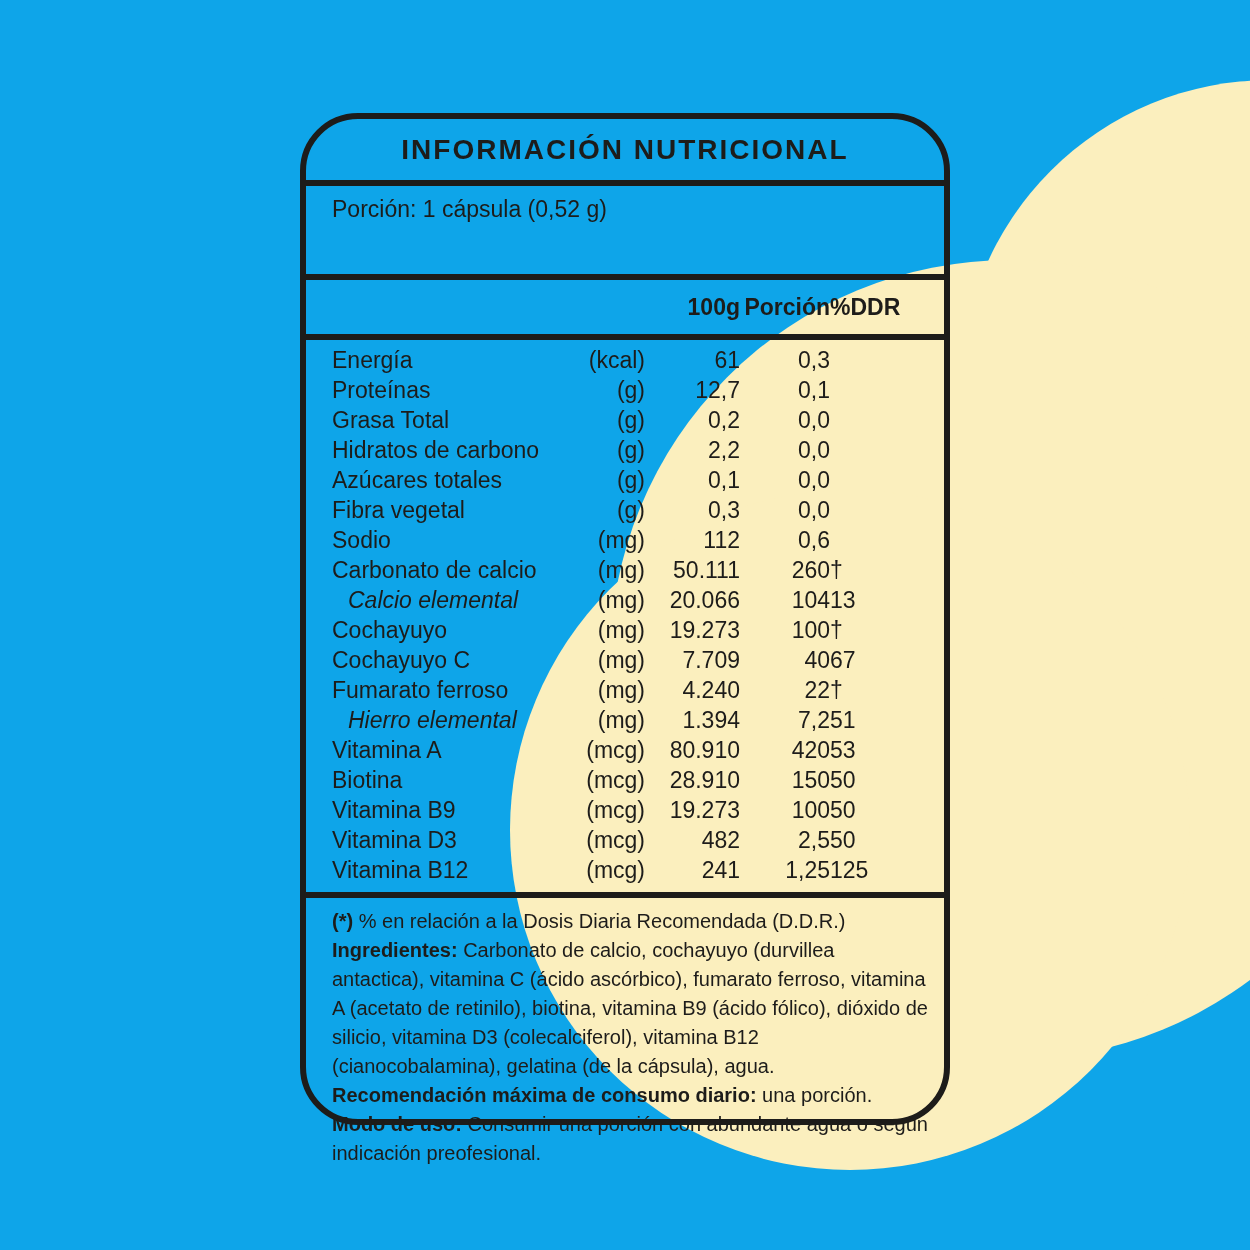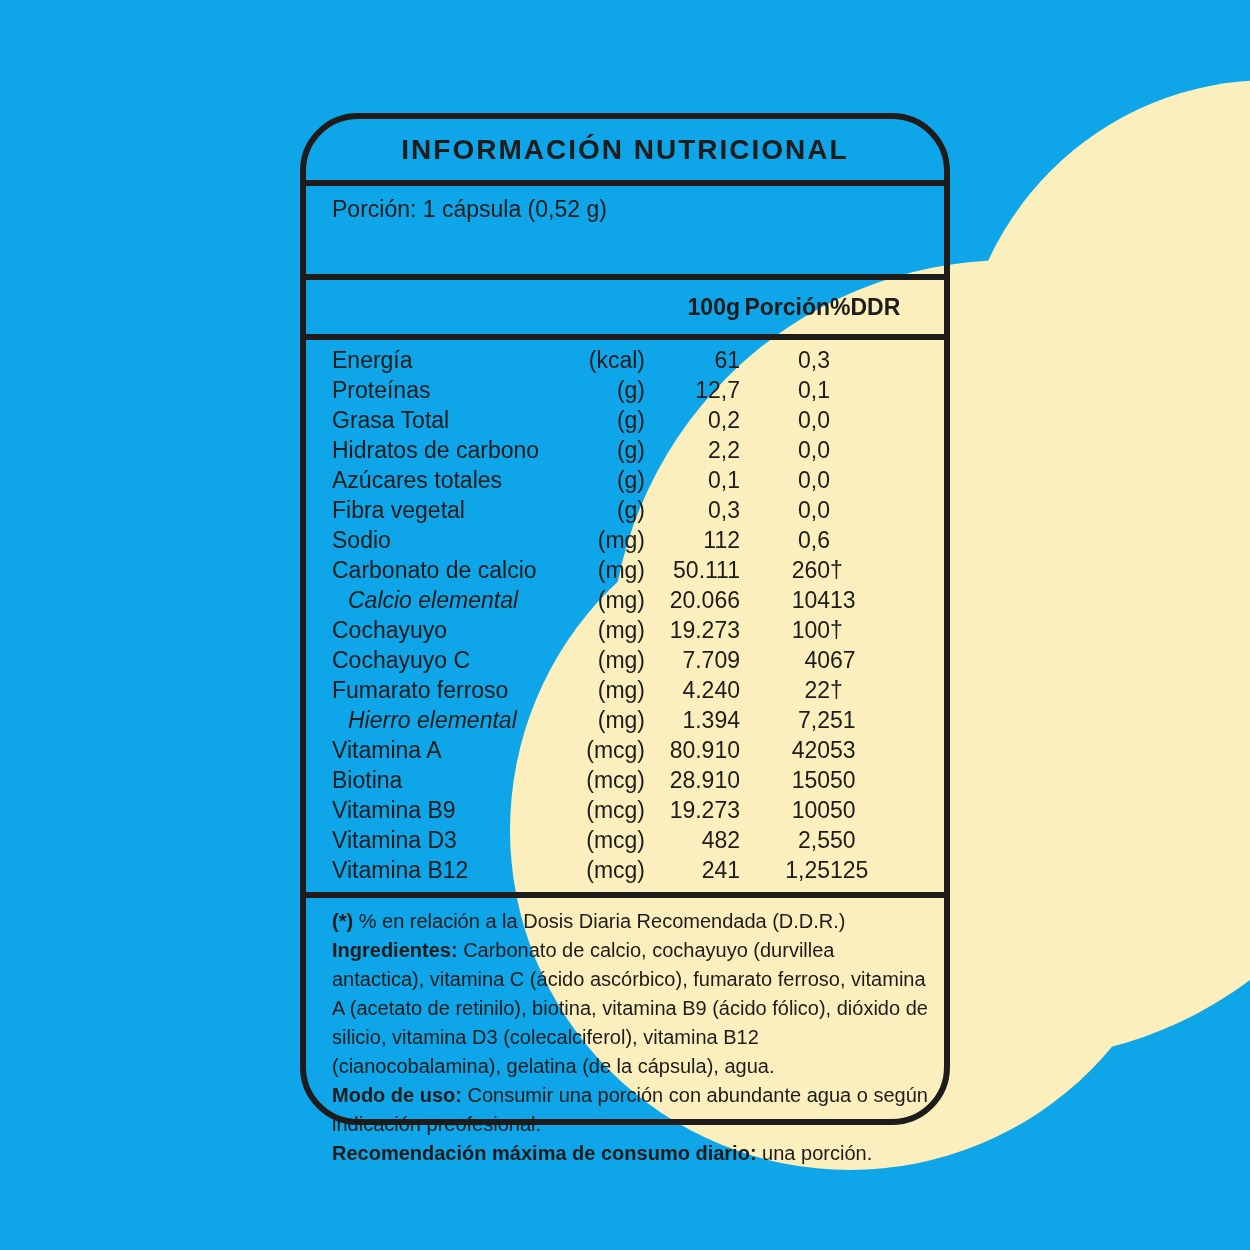--- a/index.html
+++ b/index.html
@@ -227,17 +227,17 @@
           <div class="c-100">241</div>
           <div class="c-por">1,25</div>
           <div class="c-ddr">125</div>
         </div>
       </div>
     <div class="divider"></div>
 
     <div class="sec-footer" id="footnotes">
         <p><strong>(*)</strong><span> % en relación a la Dosis Diaria Recomendada (D.D.R.)</span></p>
         <p><strong>Ingredientes:</strong><span> Carbonato de calcio, cochayuyo (durvillea antactica), vitamina C (ácido ascórbico), fumarato ferroso, vitamina A (acetato de retinilo), biotina, vitamina B9 (ácido fólico), dióxido de silicio, vitamina D3 (colecalciferol), vitamina B12 (cianocobalamina), gelatina (de la cápsula), agua.</span></p>
+        <p><strong>Recomendación máxima de consumo diario:</strong><span> una porción.</span></p>
         <p><strong>Modo de uso:</strong><span> Consumir una porción con abundante agua o según indicación preofesional.</span></p>
-        <p><strong>Recomendación máxima de consumo diario:</strong><span> una porción.</span></p>
       </div>
   </div>
 </div>
 
 </body></html>

